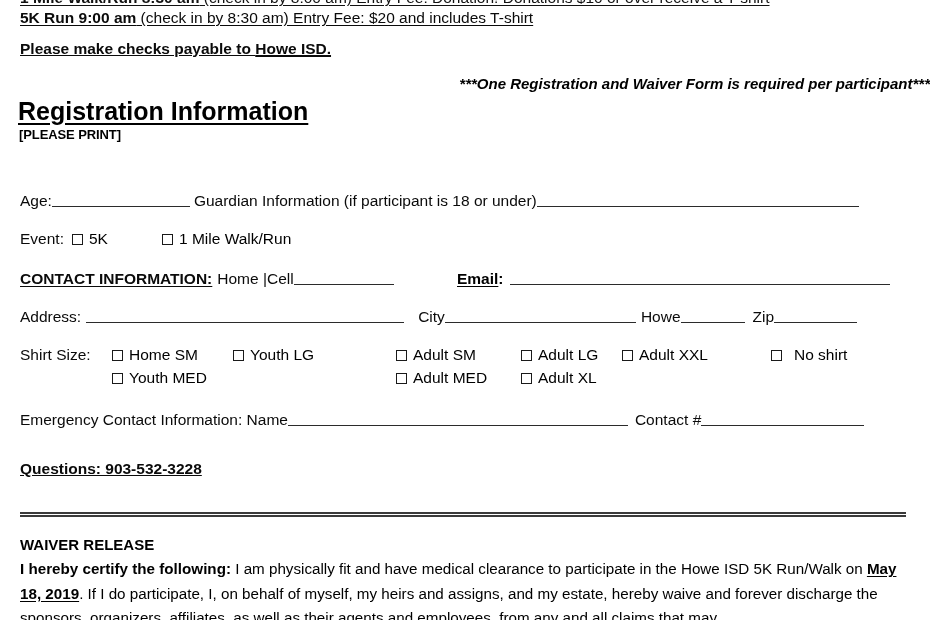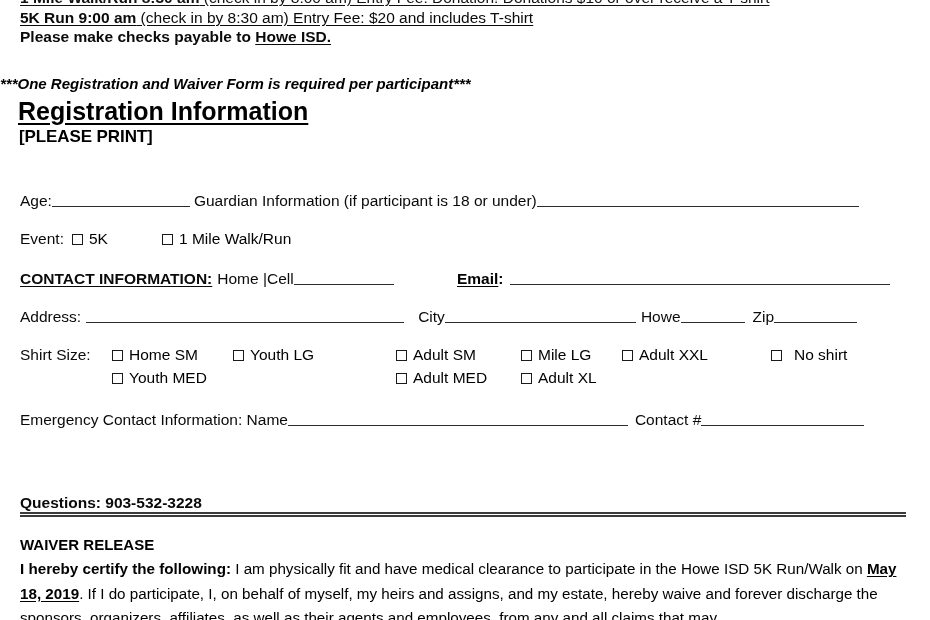--- a/index.html
+++ b/index.html
@@ -54,39 +54,39 @@
     vertical-align: baseline;
     height: 0.95em;
     margin-bottom: -1px;
   }
 
   
   .center-note {
     position: absolute;
     left: 0;
     width: 930px;
-    text-align: left;
+    text-align: right;
     font-size: 15px;
     font-weight: bold;
     font-style: italic;
     white-space: nowrap;
   }
   .section-title {
     position: absolute;
     left: 18px;
     font-size: 25px;
     font-weight: bold;
     text-decoration: underline;
     text-underline-offset: 3px;
     white-space: nowrap;
   }
   .please-print {
     position: absolute;
     left: 19px;
-    font-size: 17px;
+    font-size: 13px;
     font-weight: bold;
     letter-spacing: -0.1px;
     white-space: nowrap;
   }
 
   
   .cb {
     display: inline-block;
     width: 11px;
     height: 11px;
@@ -136,21 +136,21 @@
 <div class="page">
 
   <div class="clipped-line">
     <span class="ul">1 Mile Walk/Run  8:30 am</span><span class="reg ul"> (check in by 8:00 am) Entry Fee: Donation!  Donations $10 or over receive a T-shirt</span>
   </div>
 
   <div class="row" style="top:9px;">
     <span class="bold ul">5K Run   9:00 am</span><span class="ul"> (check in by 8:30 am) Entry Fee: $20 and includes T-shirt</span>
   </div>
 
-  <div class="row bold" style="top:28px;">
+  <div class="row bold" style="top:40px;text-decoration:underline;">
     <span>Please make checks payable to </span><span class="ul">Howe ISD.</span>
   </div>
 
   <div class="center-note" style="top:75px;">***One Registration and Waiver Form is required per participant***</div>
 
   <div class="section-title" style="top:97px;">Registration Information</div>
   <div class="please-print" style="top:127px;">[PLEASE PRINT]</div>
 
 
   <div class="row" style="top:191px;">
@@ -180,21 +180,21 @@
   <div class="opt" style="left:112px; top:346px;">
     <span class="cb"></span><span>Home SM</span>
   </div>
   <div class="opt" style="left:233px; top:346px;">
     <span class="cb"></span><span>Youth LG</span>
   </div>
   <div class="opt" style="left:396px; top:346px;">
     <span class="cb"></span><span>Adult SM</span>
   </div>
   <div class="opt" style="left:521px; top:346px;">
-    <span class="cb"></span><span>Mile LG</span>
+    <span class="cb"></span><span>Adult LG</span>
   </div>
   <div class="opt" style="left:622px; top:346px;">
     <span class="cb"></span><span>Adult XXL</span>
   </div>
   <div class="opt" style="left:771px; top:346px;">
     <span class="cb" style="margin-right:12px;"></span><span>No shirt</span>
   </div>
 
   <div class="opt" style="left:112px; top:369px;">
     <span class="cb"></span><span>Youth MED</span>
@@ -204,21 +204,21 @@
   </div>
   <div class="opt" style="left:521px; top:369px;">
     <span class="cb"></span><span>Adult XL</span>
   </div>
 
   <div class="row" style="top:410px;">
     <span>Emergency Contact Information:  Name</span><span class="fill" style="width:340px;"></span><span style="margin-left:7px;">Contact #</span><span class="fill" style="width:163px;"></span>
   </div>
 
 
-  <div class="row bold" style="top:494px;">Questions:  903-532-3228</div>
+  <div class="row bold" style="top:460px;text-decoration:underline;">Questions:  903-532-3228</div>
 
   <div class="double-rule" style="top:512px;"></div>
 
   <div class="waiver-head" style="top:536px;">WAIVER RELEASE</div>
   <div class="waiver-p" style="top:557px;">
     <span class="bold">I hereby certify the following:</span><span>   I am physically fit and have medical clearance to participate in the Howe ISD 5K Run/Walk on </span><span class="bold ul">May 18, 2019</span><span>.  If I do participate, I, on behalf of myself, my heirs and assigns, and my estate, hereby waive and forever discharge the sponsors, organizers, affiliates, as well as their agents and employees, from any and all claims that may</span>
   </div>
 
 </div>
 

